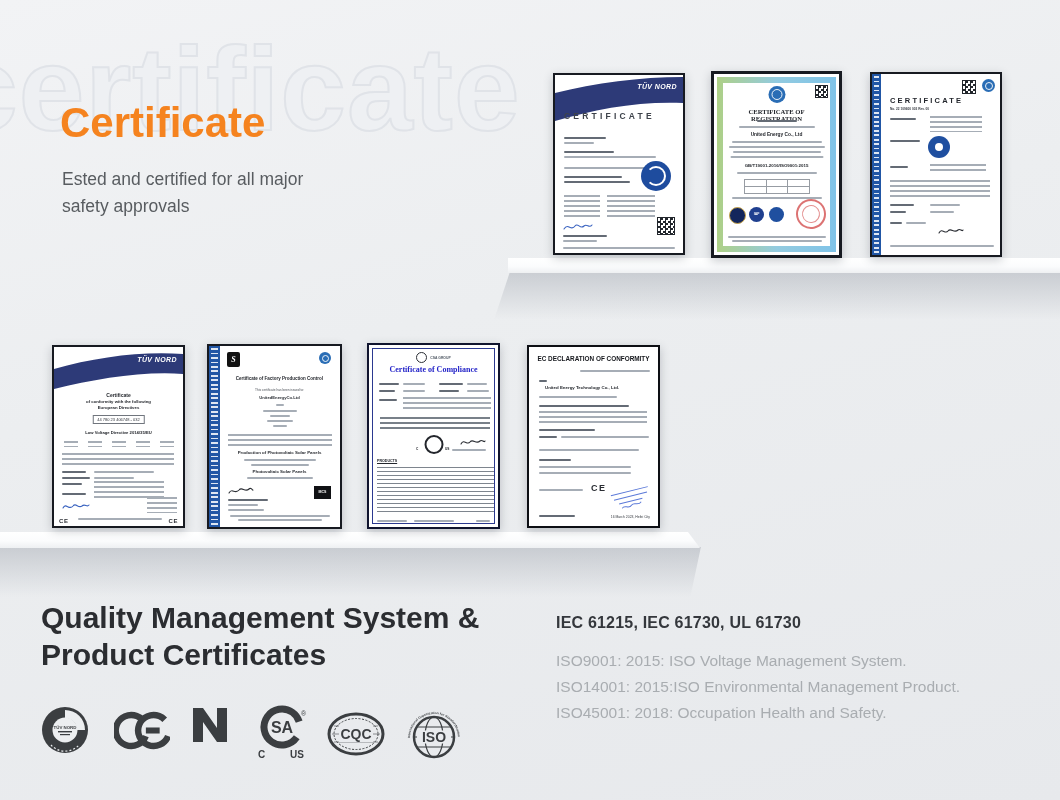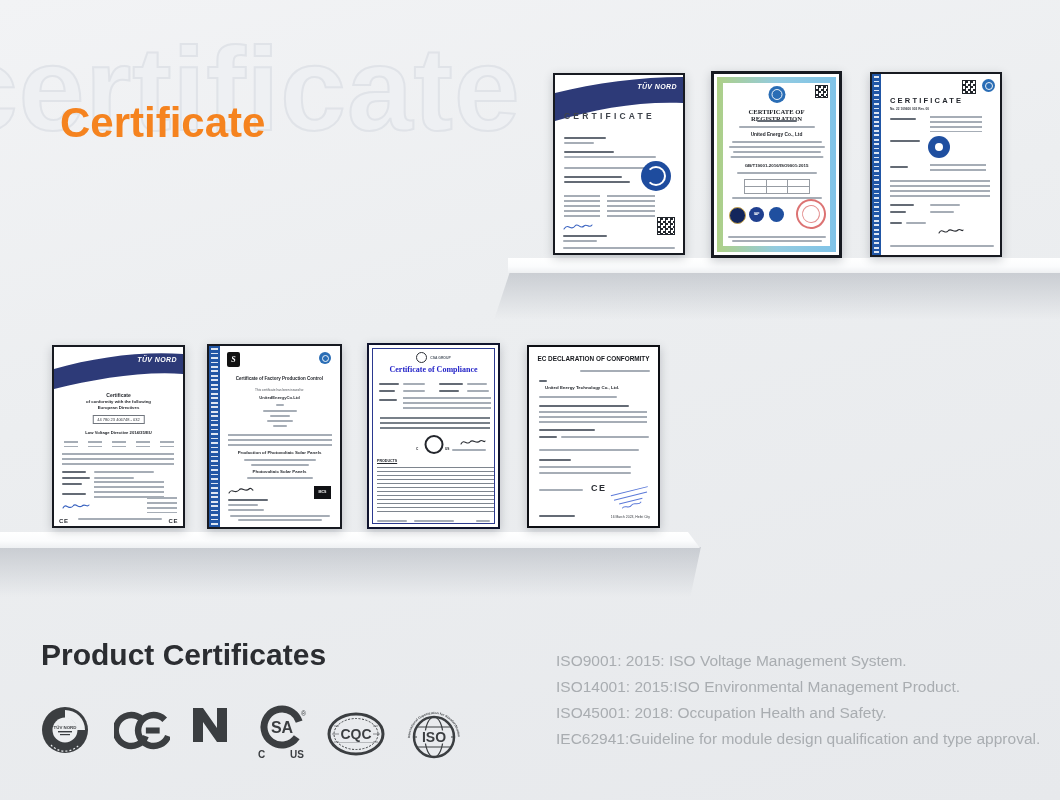--- a/index.html
+++ b/index.html
@@ -104,20 +104,24 @@
   .std-list{position:absolute;left:556px;top:648px;font-size:15.5px;line-height:26px;color:#a9adb1;}
   .logos svg{position:absolute;}
 </style>
 </head>
 <body>
 
 <div class="page">
 
   <div class="watermark">certificate</div>
   <h1 class="hero-title">Certificate</h1>
+  <div class="hero-sub">
+    <span>Ested and certified for all major</span><br>
+    <span>safety approvals</span>
+  </div>
 
   <div class="shadow s-top"></div>
   <div class="shelf s-top"></div>
   <div class="shadow s-mid"></div>
   <div class="shelf s-mid"></div>
 
   <div class="cert" style="left:553px;top:73px;width:132px;height:182px;">
     <svg class="abs" style="left:0;top:0;" width="128" height="50" viewBox="0 0 128 50">
       <path d="M0,18 C40,8 85,2 128,2 L128,28 C85,26 40,34 0,46 Z" fill="#2d3a78"></path>
     </svg>
@@ -314,29 +318,29 @@
           <path d="M4,10 H38"></path>
           <path d="M8,15 H32"></path>
         <path d="M10,20 C13,16 16,23 20,19 C23,16 26,22 30,18"></path>
       </g>
     </svg>
     <div class="tl d" style="left:10px;bottom:9px;width:36px;"></div>
     <div class="c7-date">16 March 2023, Hefei City</div>
   </div>
 
   <h2 class="q-head">
-    <br>
+    <span>Quality Management System &amp;</span><br>
     <span>Product Certificates</span>
   </h2>
 
+  <div class="std-title">IEC 61215, IEC 61730, UL 61730</div>
   <div class="std-list">
     <div>ISO9001: 2015: ISO Voltage Management System.</div>
     <div>ISO14001: 2015:ISO Environmental Management Product.</div>
     <div>ISO45001: 2018: Occupation Health and Safety.</div>
-    <div>IEC62941:Guideline for module design qualification and type approval.</div>
   </div>
 
   <div class="logos">
 
     <svg style="left:41px;top:706px;" width="48" height="48" viewBox="0 0 48 48">
       <circle cx="24" cy="24" r="23" fill="#3b3e41"></circle>
       <path d="M24,4 A20,20 0 0 1 44,24 L36,24 A12,12 0 0 0 24,12 Z" fill="#eceef0"></path>
       <circle cx="24" cy="24" r="12.5" fill="#eceef0"></circle>
       <text x="24" y="23" text-anchor="middle" font-size="4.4" font-weight="bold" fill="#3b3e41">TÜV NORD</text>
       <rect x="17" y="25" width="14" height="1.4" fill="#3b3e41"></rect>

